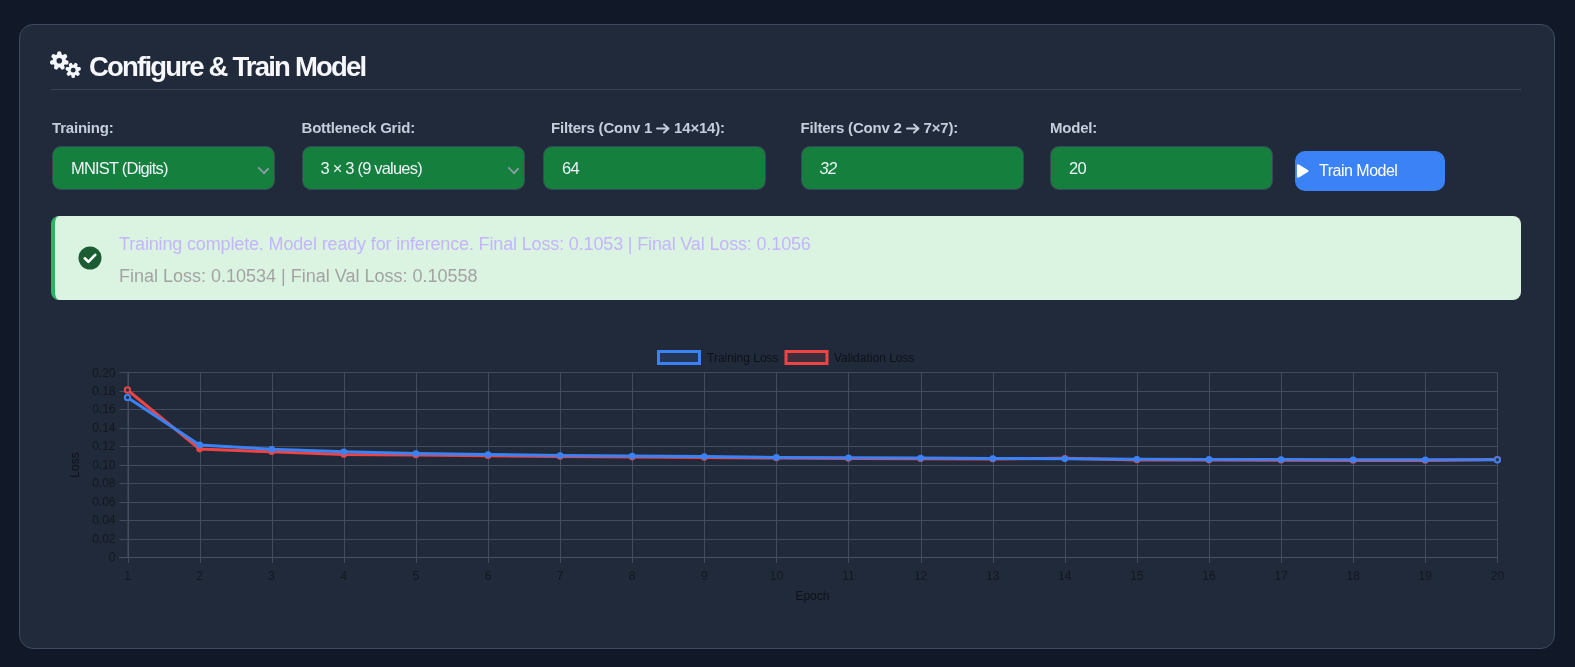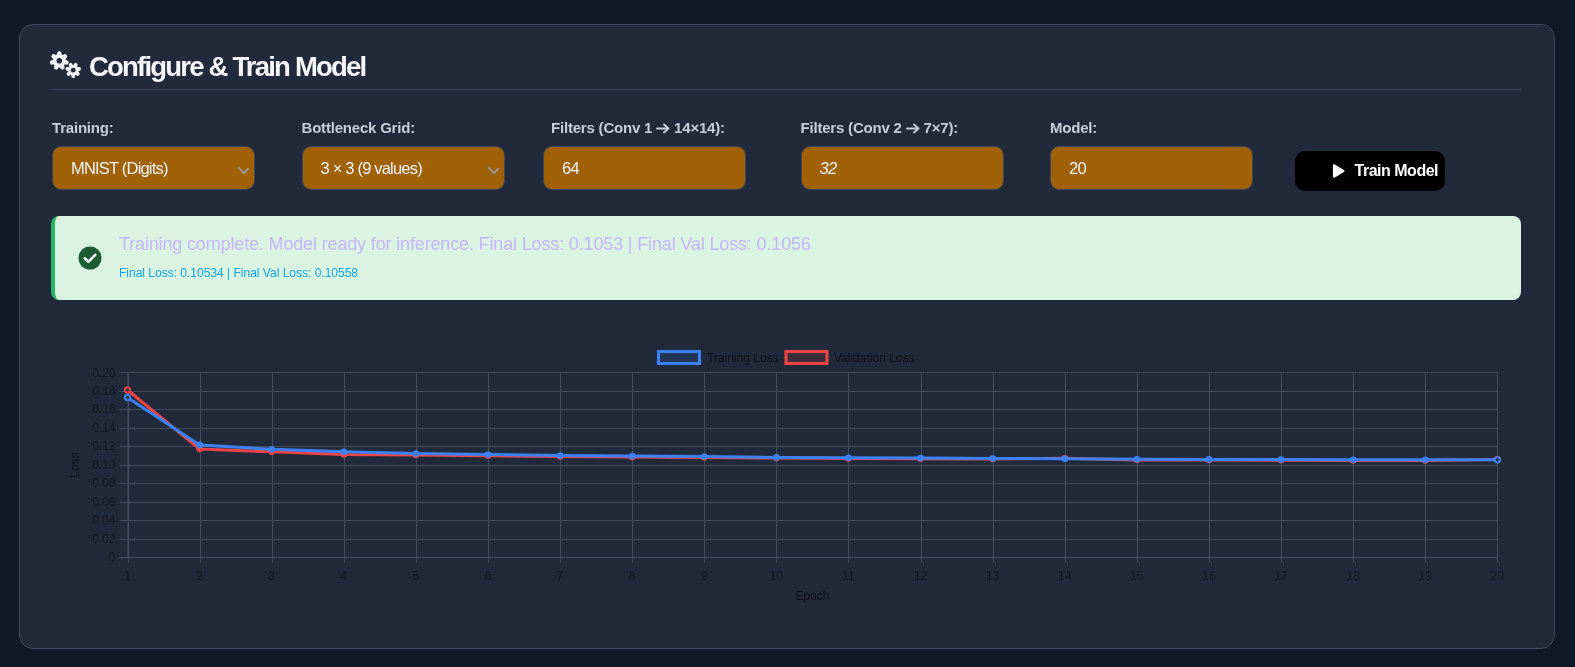--- a/index.html
+++ b/index.html
@@ -3,26 +3,26 @@
 <meta charset="utf-8">
 <style>
   * { margin:0; padding:0; box-sizing:border-box; }
   html,body { width:1575px; height:667px; background:#111827; font-family:"Liberation Sans",sans-serif; overflow:hidden; }
   .abs { position:absolute; }
   .card { position:absolute; left:19px; top:24px; width:1536px; height:625px; background:#212a3b; border:1px solid #3e4a60; border-radius:14px; }
   .h1 { position:absolute; left:89px; top:51px; font-size:27.5px; font-weight:700; color:#f5f7fa; letter-spacing:-1.8px; }
   .icon { position:absolute; left:50px; top:51px; }
   .hr { position:absolute; left:51px; top:89px; width:1470px; height:1px; background:#38445a; }
   .lbl { position:absolute; top:119px; font-size:15px; font-weight:700; color:#c5cddb; letter-spacing:-0.2px; }
-  .fld { position:absolute; top:146px; height:44px; width:203px; background:#a16207; border:1px solid #3a4659; border-radius:9px; color:#eef2f8; font-size:16.5px; letter-spacing:-0.8px; line-height:42px; padding-left:18px; }
+  .fld { position:absolute; top:146px; height:44px; width:223px; background:#15803d; border:1px solid #3a4659; border-radius:9px; color:#eef2f8; font-size:16.5px; letter-spacing:-0.8px; line-height:42px; padding-left:18px; }
   .car { position:absolute; right:6px; top:17px; width:9px; height:9px; border-right:2px solid #929cab; border-bottom:2px solid #929cab; transform:rotate(45deg) scale(1,0.82); transform-origin:center; }
-  .btn { position:absolute; left:1295px; top:151px; width:150px; height:40px; background:#000000; border-radius:10px; color:#fff; font-size:16px; font-weight:700; display:flex; align-items:center; justify-content:flex-end; gap:9px; letter-spacing:-0.5px; padding-right:7px; }
+  .btn { position:absolute; left:1295px; top:151px; width:150px; height:40px; background:#3b82f6; border-radius:10px; color:#fff; font-size:16px; font-weight:400; display:flex; align-items:center; justify-content:flex-start; gap:9px; letter-spacing:-0.5px; padding-right:7px; }
   .alert { position:absolute; left:51px; top:215.5px; width:1470px; height:84px; background:#dbf4e2; border-left:4px solid #2bb562; border-radius:8px; }
   .al1 { position:absolute; left:119px; top:233.5px; font-size:18px; font-weight:500; color:#c4b5fd; letter-spacing:-0.15px; }
-  .al2 { position:absolute; left:119px; top:265.5px; font-size:12px; color:#0ea5e9; }
+  .al2 { position:absolute; left:119px; top:265.5px; font-size:18px; color:#a3a3a3; }
 </style>
 </head>
 <body>
 <div class="card"></div>
 <div class="icon"><svg width="34" height="29" viewBox="0 0 34 29">
       <circle cx="9.3" cy="9.8" r="6.7" fill="#f3f6fa"></circle>
       <g stroke="#f3f6fa" stroke-width="4.4" stroke-linecap="round">
         <line x1="9.30" y1="5.20" x2="9.30" y2="2.50"></line>
         <line x1="12.90" y1="6.93" x2="15.01" y2="5.25"></line>
         <line x1="13.78" y1="10.82" x2="16.42" y2="11.42"></line>

